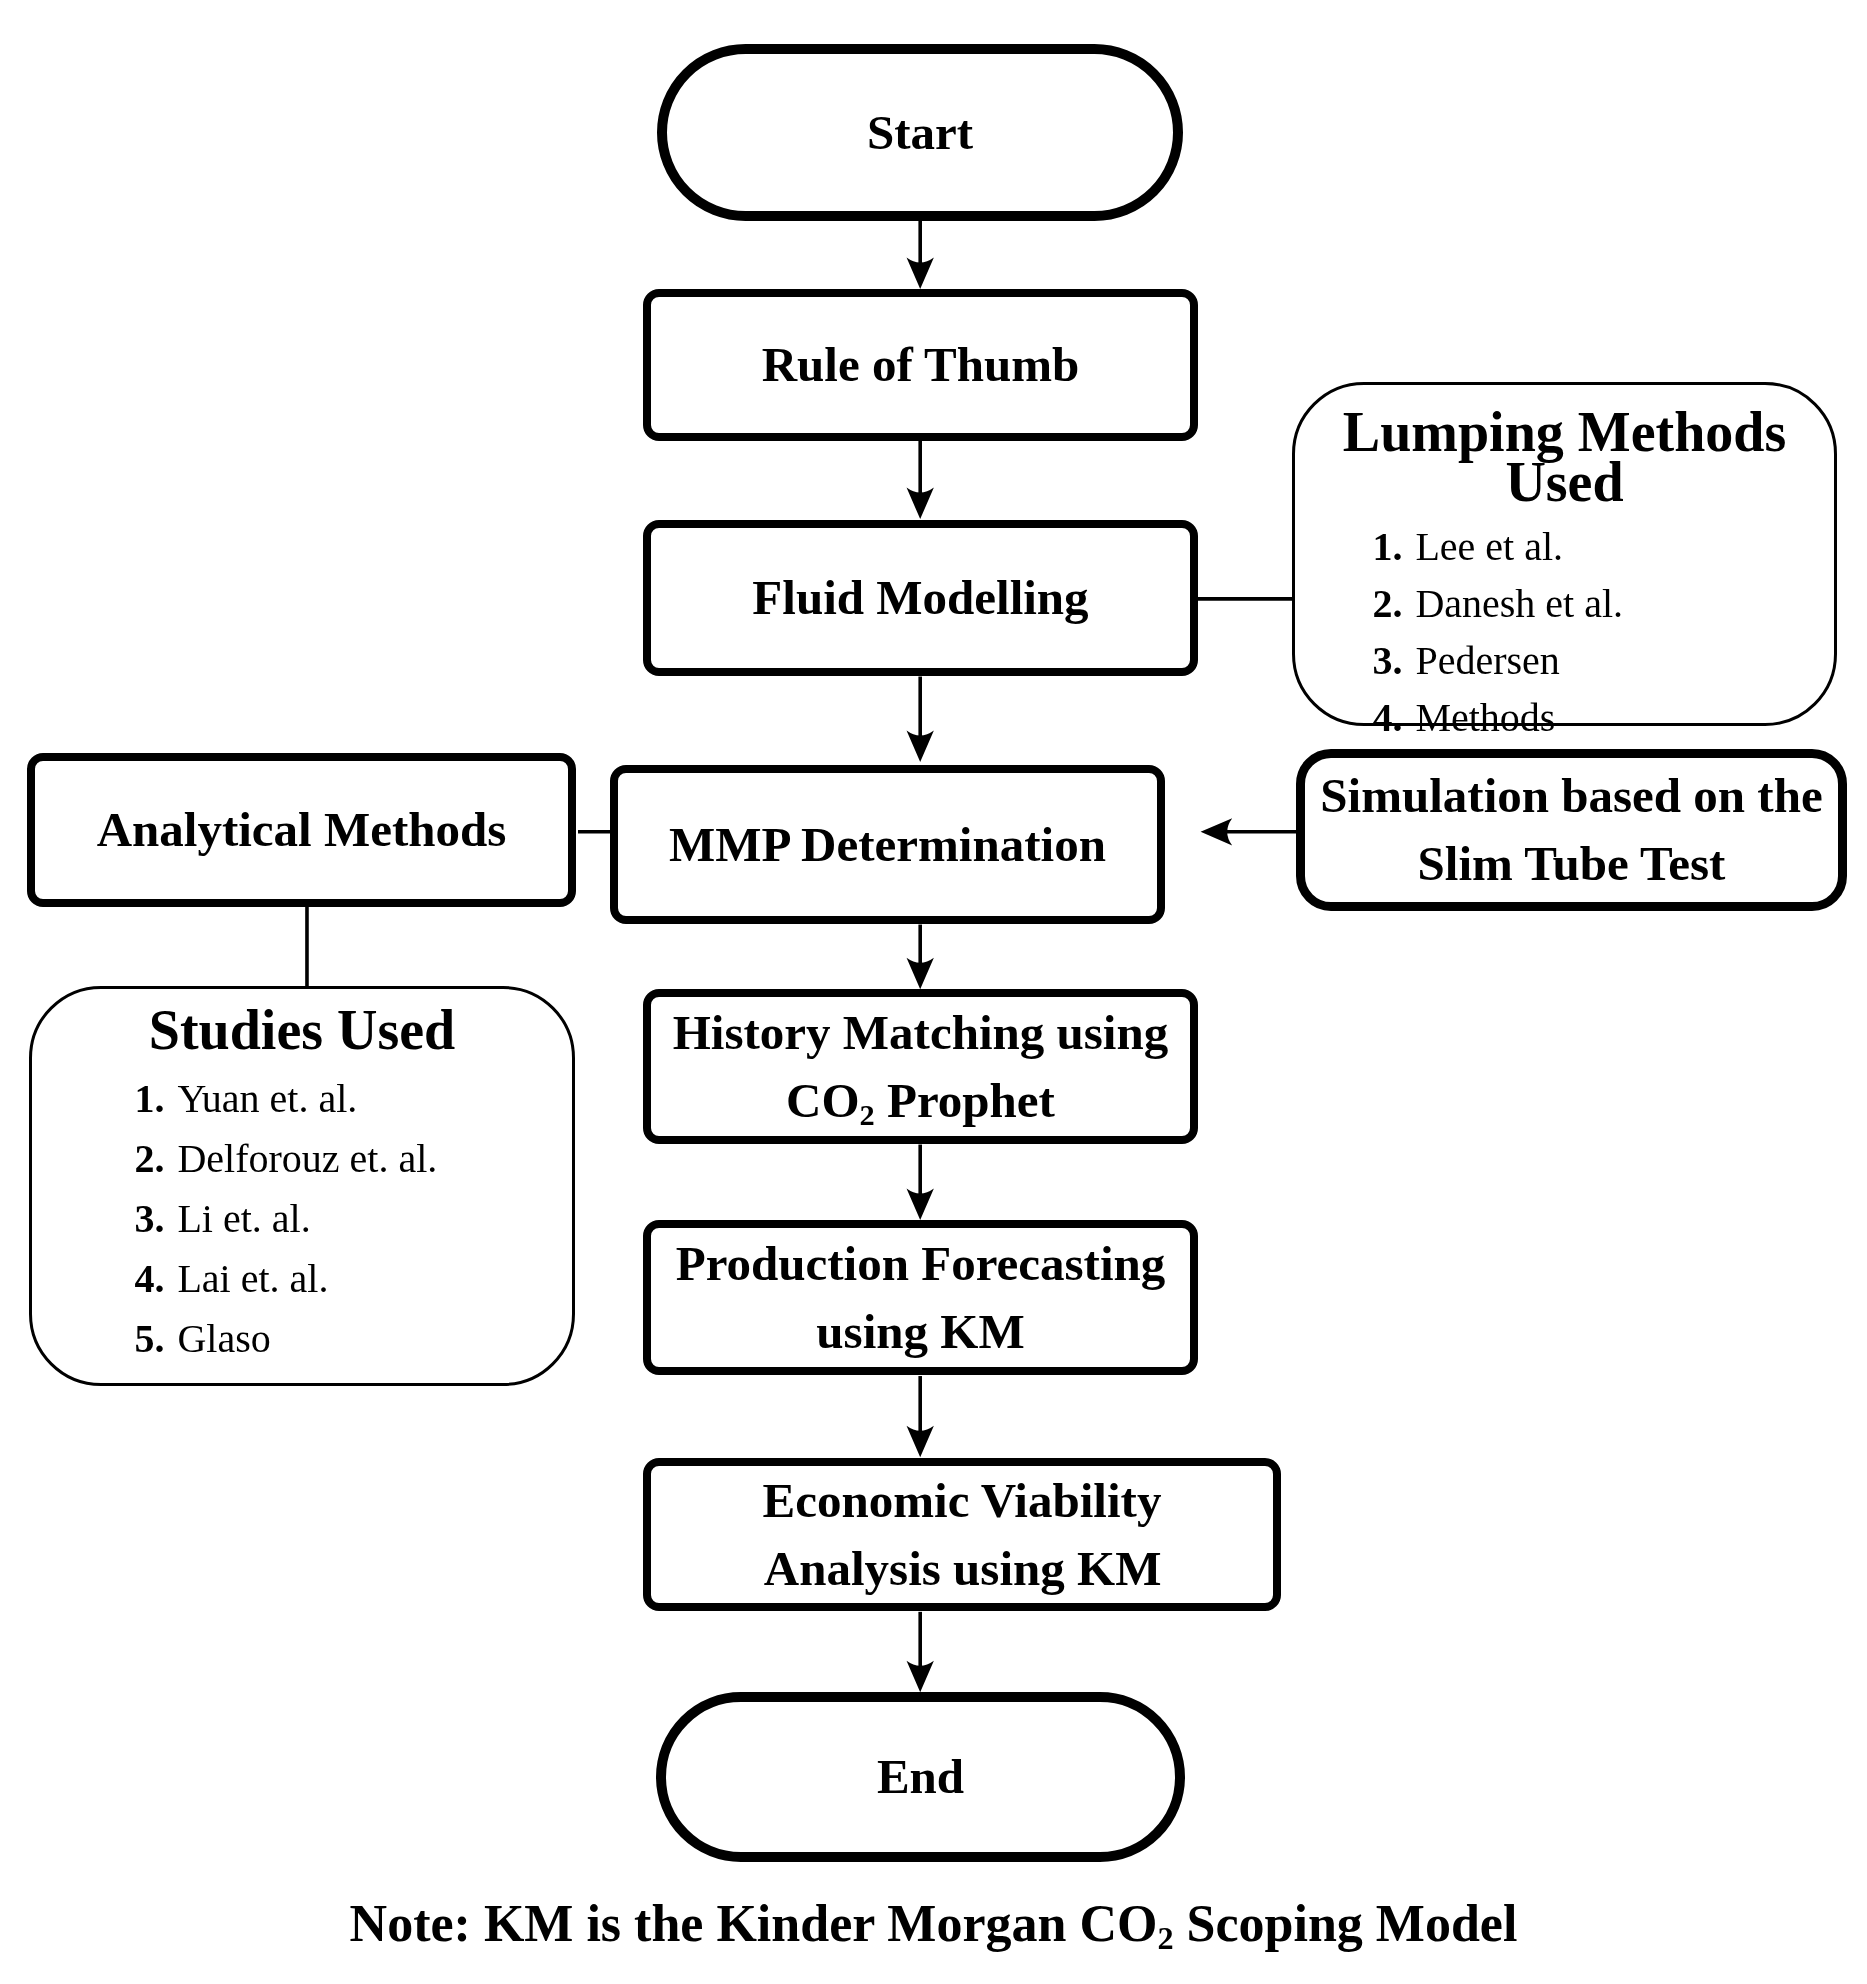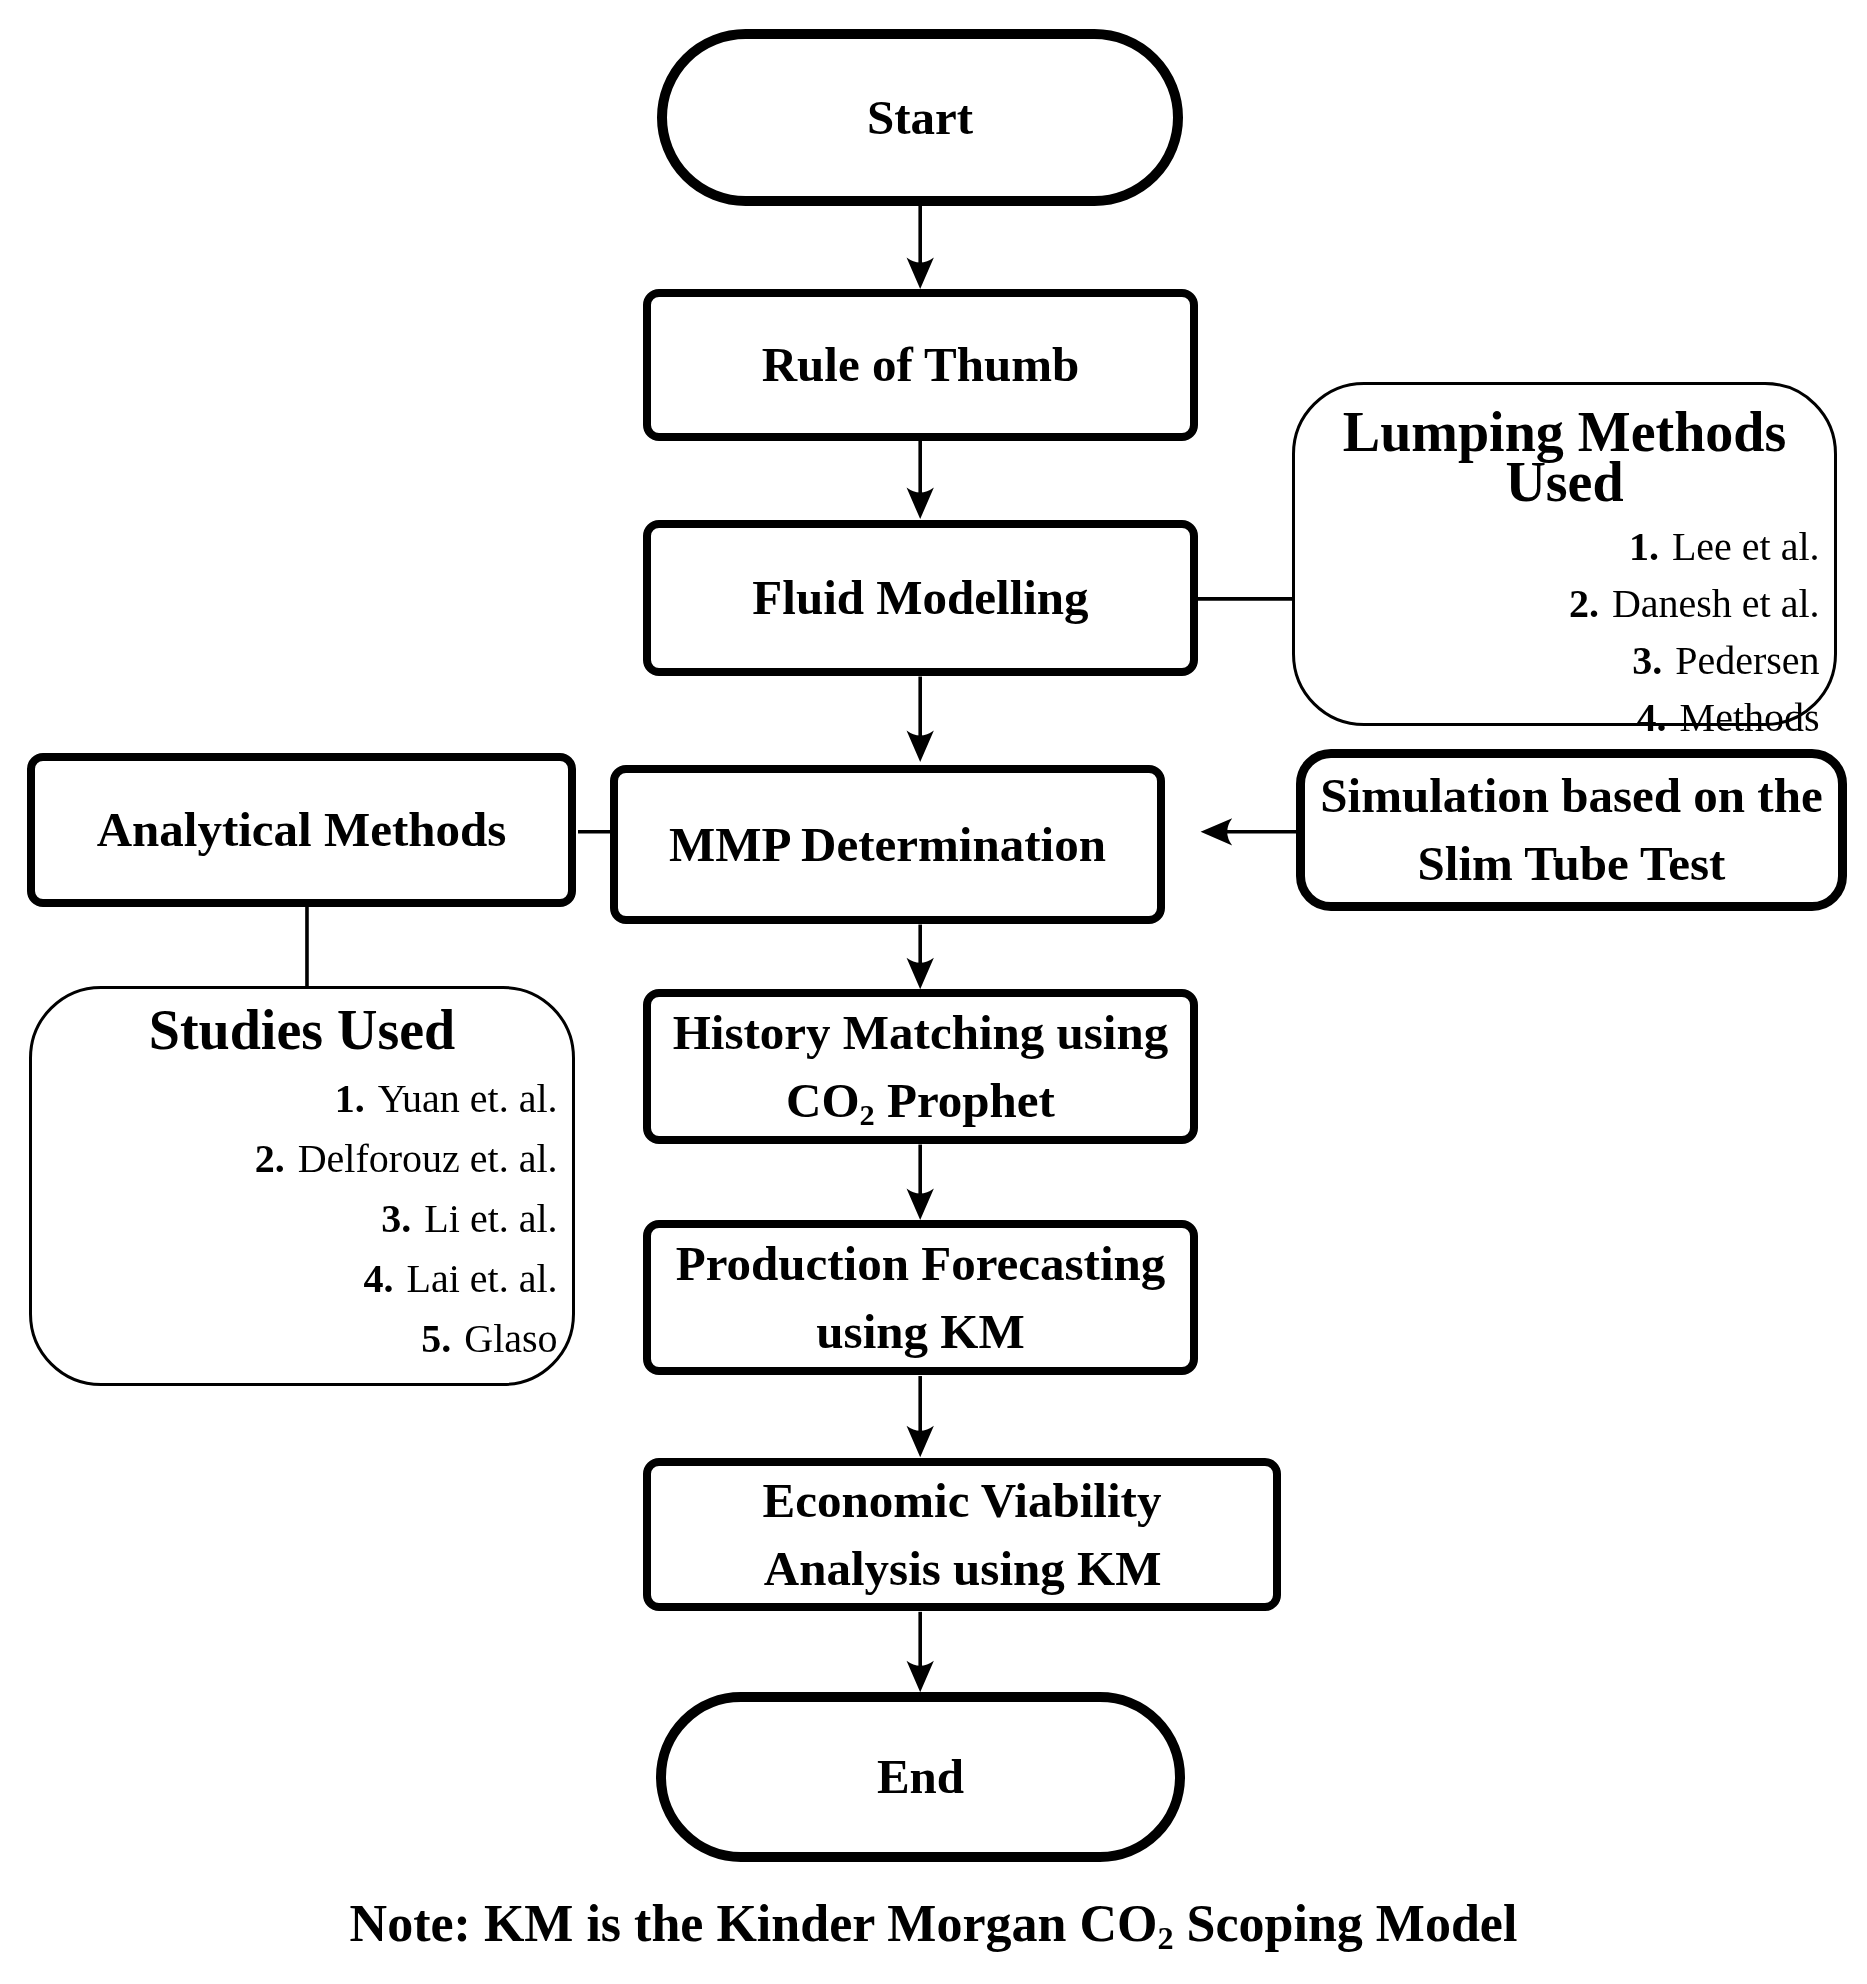--- a/index.html
+++ b/index.html
@@ -13,26 +13,26 @@
     box-sizing:border-box; display:flex; flex-direction:column;
     align-items:center; justify-content:center; text-align:center;
   }
   .terminal { border-width:10px; border-radius:97px; }
   .process  { border-radius:16px; }
   .annotation { border-width:3.6px; border-radius:72px; justify-content:flex-start; align-items:stretch; }
   .label { font-weight:bold; font-size:49px; line-height:68px; }
   .label .line { display:block; }
   .ann-title { font-weight:bold; font-size:56px; line-height:50px; text-align:center; }
   .ann-list { list-style:none; margin:0; padding:0; text-align:left; }
-  .ann-list li { font-size:40px;text-align:right; }
+  .ann-list li { font-size:40px; }
   .num { font-weight:bold; margin-right:13px; }
   sub.sb { font-size:0.62em; vertical-align:-0.25em; line-height:0; }
 
   
-  .pos-start      { left:657px;  top:29px;   width:526px; height:177px; }
+  .pos-start      { left:657px;  top:44px;   width:526px; height:177px; }
   .pos-rule       { left:643px;  top:289px;  width:555px; height:152px; }
   .pos-fluid      { left:643px;  top:520px;  width:555px; height:156px; }
   .pos-lumping    { left:1292px; top:382px;  width:545px; height:344px; padding:21.6px 14.4px 0 14.4px; }
   .pos-mmp        { left:610px;  top:765px; width:555px; height:159px; }
   .pos-analytical { left:27px;   top:753px; width:549px; height:154px; }
   .pos-simulation { left:1296px; top:749px; width:551px; height:162px; border-width:9.3px; border-radius:35px; }
   .pos-studies    { left:29px;   top:986px; width:546px; height:400px; padding:16px 14.4px 0 14.4px; }
   .pos-history    { left:643px;  top:989px; width:555px; height:155px; }
   .pos-production { left:643px;  top:1220px; width:555px; height:155px; }
   .pos-economic   { left:643px;  top:1458px; width:638px; height:153px;text-align:right; }

